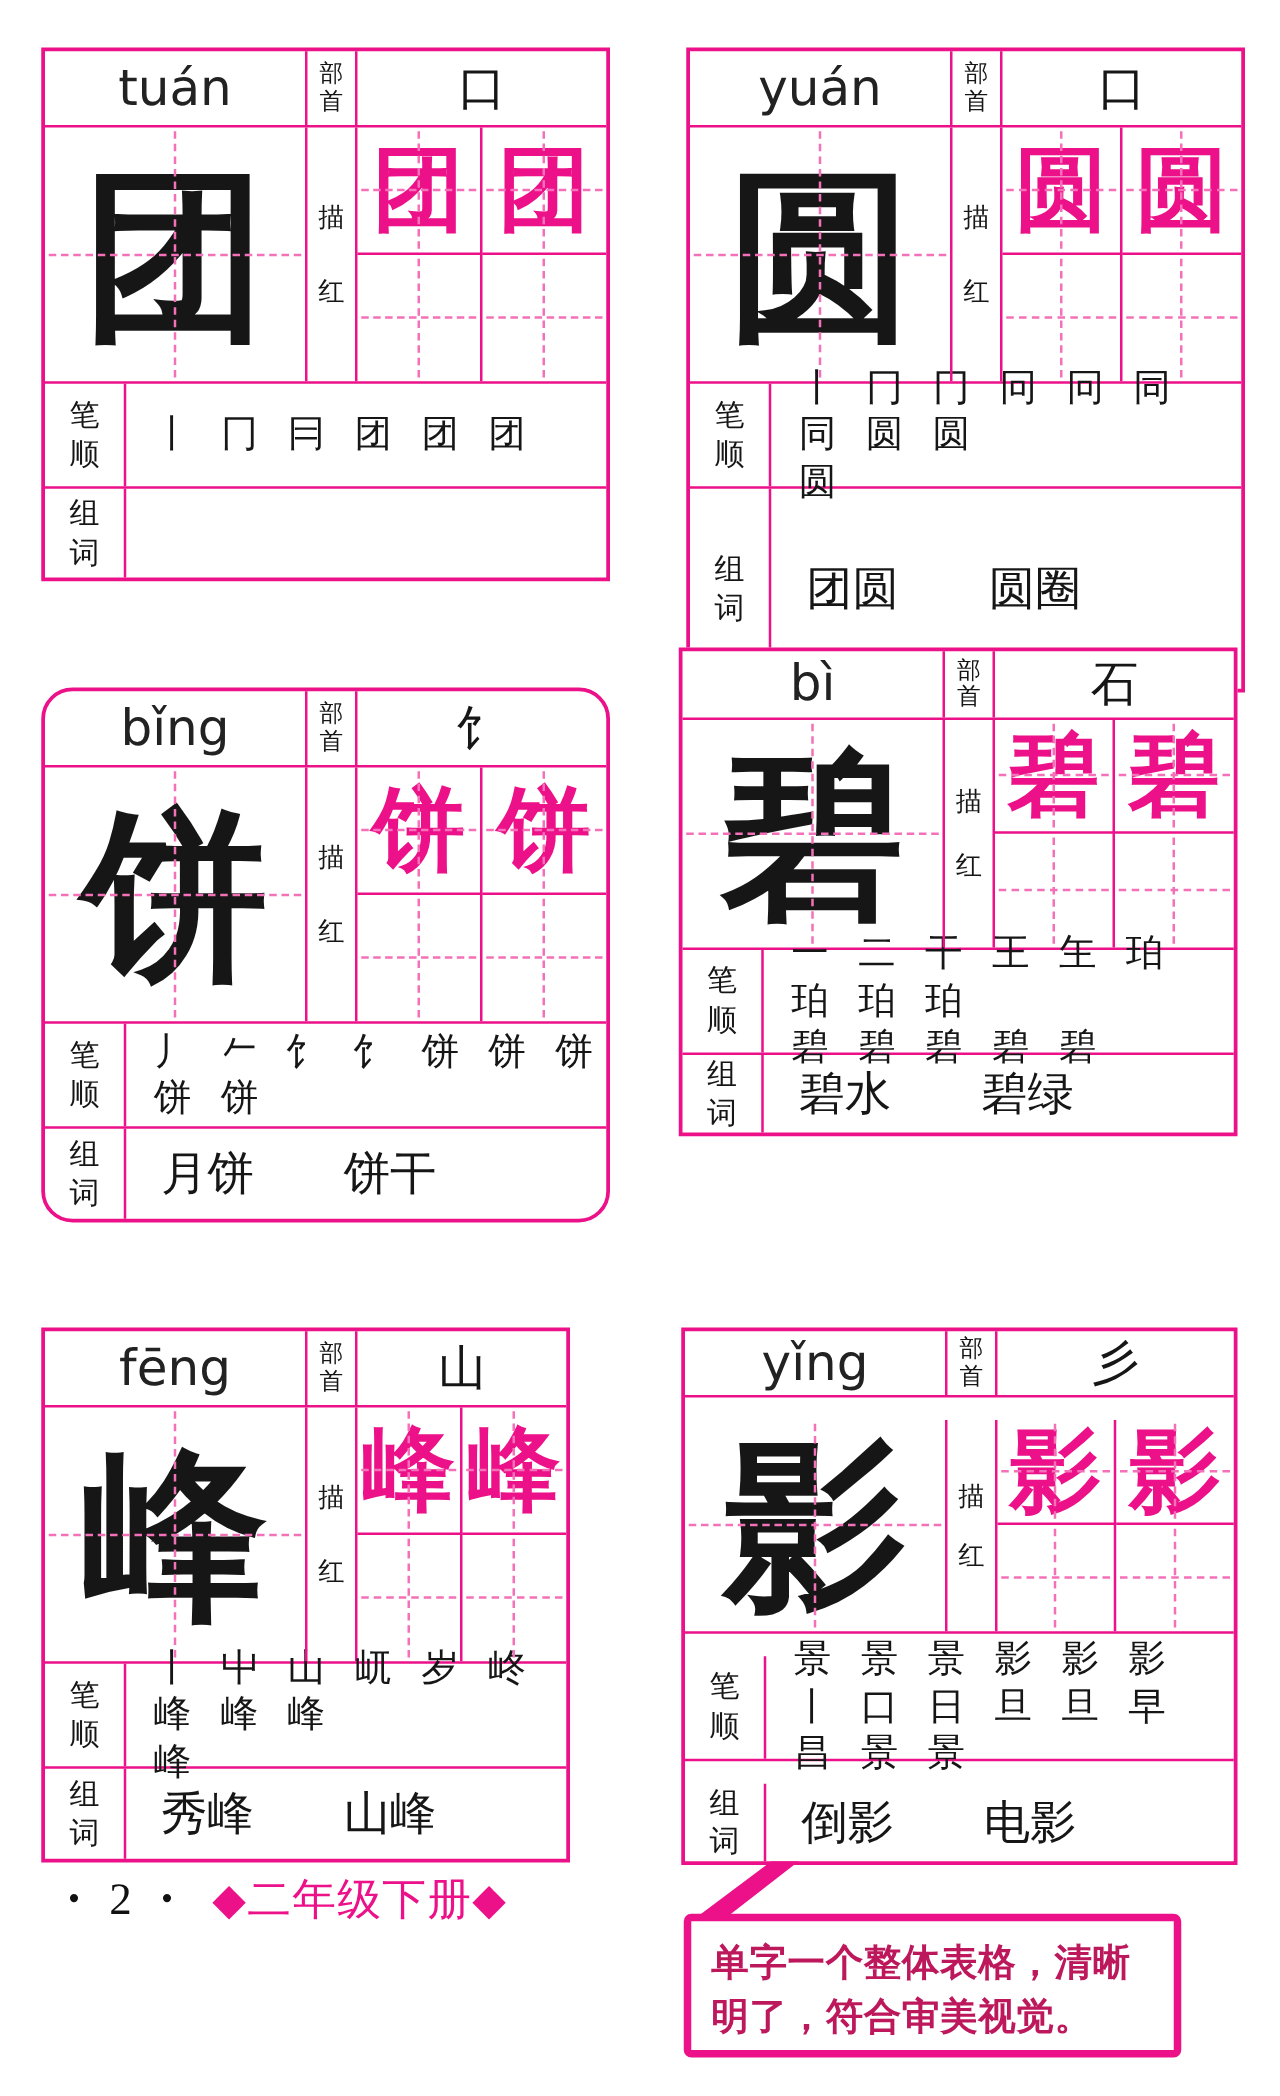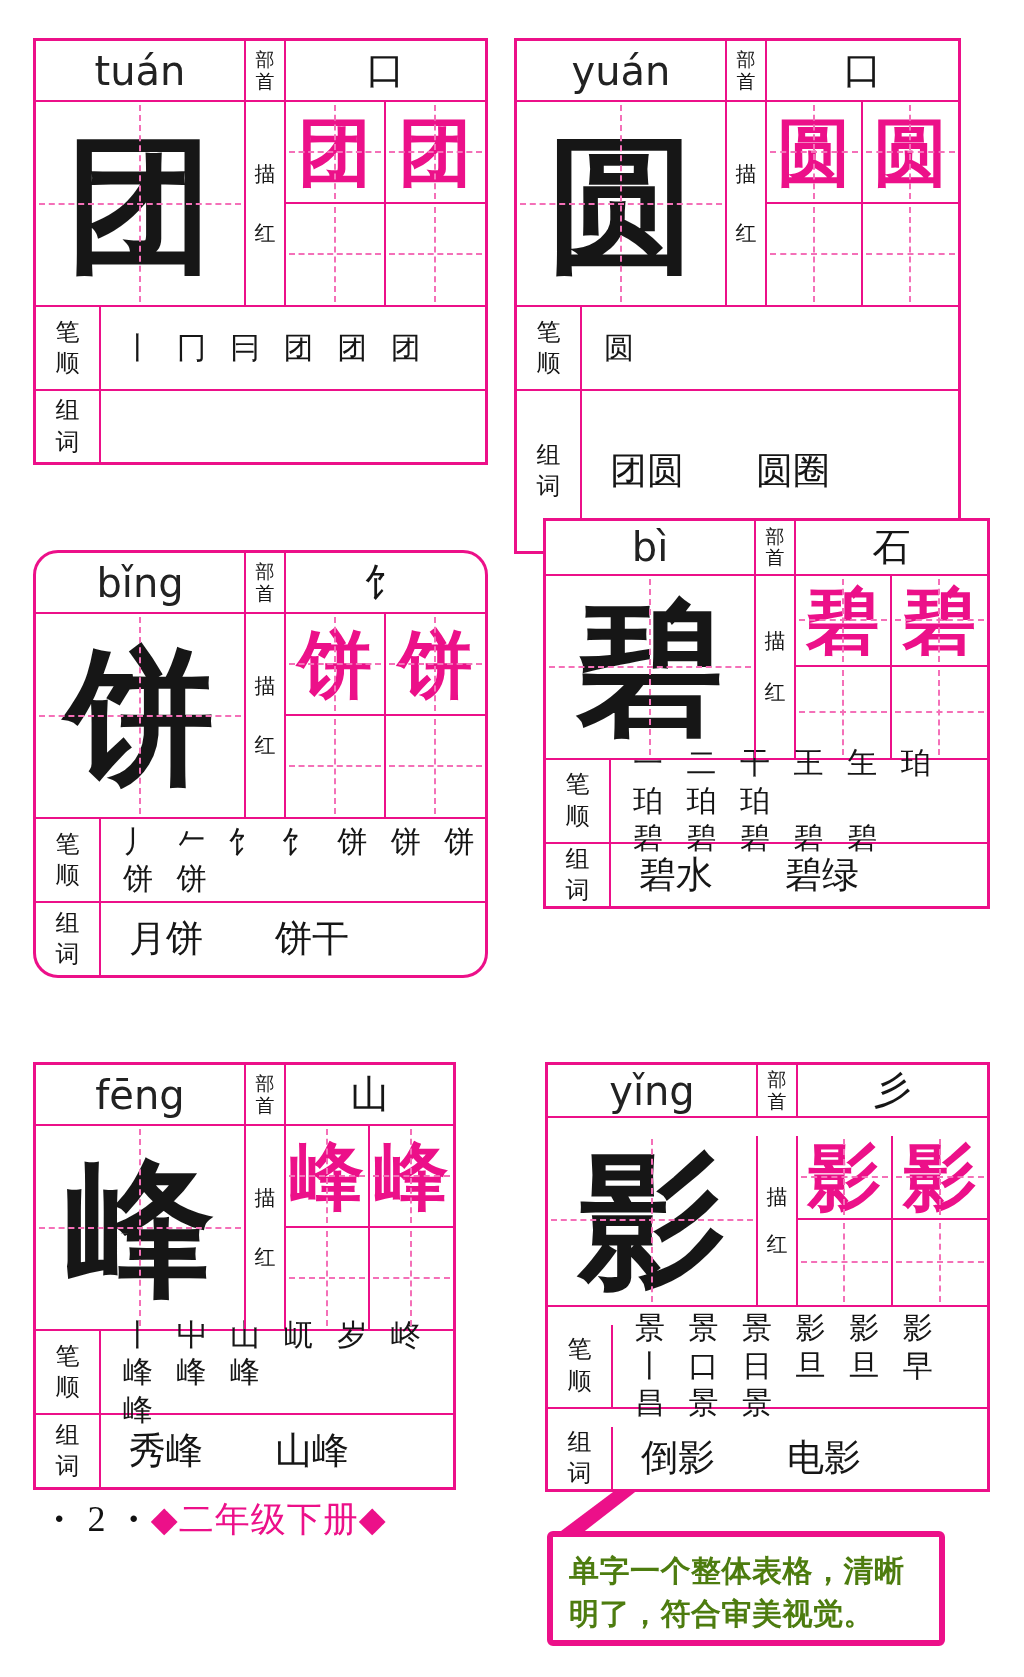--- a/index.html
+++ b/index.html
@@ -16,21 +16,21 @@
   }
   .cjk{font-family:"DejaVu Serif",serif;}
 
   
   .card{
     position:absolute;background:#fff;
     border:3px solid var(--magenta);
     display:flex;flex-direction:column;justify-content:flex-end;
   }
   .c0{left:33px;top:38px;width:455px;height:427px;}
-  .c1{left:514px;top:38px;width:447px;height:516px;}
+  .c1{left:549px;top:38px;width:447px;height:516px;}
   .c2{left:33px;top:550px;width:455px;height:428px;border-radius:25px;}
   .c3{left:543px;top:518px;width:447px;height:391px;}
   .c4{left:33px;top:1062px;width:423px;height:428px;}
   .c5{left:545px;top:1062px;width:445px;height:430px;gap:18px;}
 
   .row-header{height:61px;display:flex;border-bottom:2px solid var(--magenta);}
   .cell-pinyin{
     width:210px;border-right:2px solid var(--magenta);
     display:flex;align-items:center;justify-content:center;
     font-family:"DejaVu Sans",sans-serif;font-size:40px;color:#222;
@@ -78,29 +78,29 @@
     padding-left:28px;font-size:37px;
   }
 
   
   .footer{
     position:absolute;left:55px;top:1496px;height:46px;
     display:flex;align-items:center;font-size:36px;
   }
   .footer .dot{font-size:24px;color:#111;}
   .footer .pagenum{margin:0 24px;font-family:"Liberation Serif",serif;font-size:36px;color:#111;}
-  .footer .series{margin-left:13px;color:var(--magenta);font-size:35px;letter-spacing:1px;}
+  .footer .series{margin-left:32px;color:var(--magenta);font-size:35px;letter-spacing:1px;}
 
   
   .connector{position:absolute;left:545px;top:1489px;}
   .callout{
     position:absolute;left:547px;top:1531px;width:398px;height:115px;
     border:6px solid var(--magenta);border-radius:6px;background:#fff;
     padding:13px 16px;
-    font-size:30px;font-weight:bold;line-height:1.42;letter-spacing:0.5px;color:#4d7c0f;
+    font-size:30px;font-weight:bold;line-height:1.42;letter-spacing:0.5px;color:#be185d;
   }
 </style>
 </head>
 <body>
 
 <div id="cards-layer">
   <div class="card c0">
     <div class="row-header">
       <div class="cell-pinyin">
         <span>tuán</span>
@@ -210,20 +210,21 @@
         </div>
       </div>
     </div>
 
     <div class="row-strokes">
       <div class="cell-strokelabel cjk">
         <span>笔</span>
         <span>顺</span>
       </div>
       <div class="strokes-content cjk">
+        <div>丨 冂 冂 冋 冋 同 同 圆 圆</div>
         <div>圆</div>
       </div>
     </div>
 
     <div class="row-words">
       <div class="cell-wordlabel cjk">
         <span>组</span>
         <span>词</span>
       </div>
       <div class="words-content cjk">

